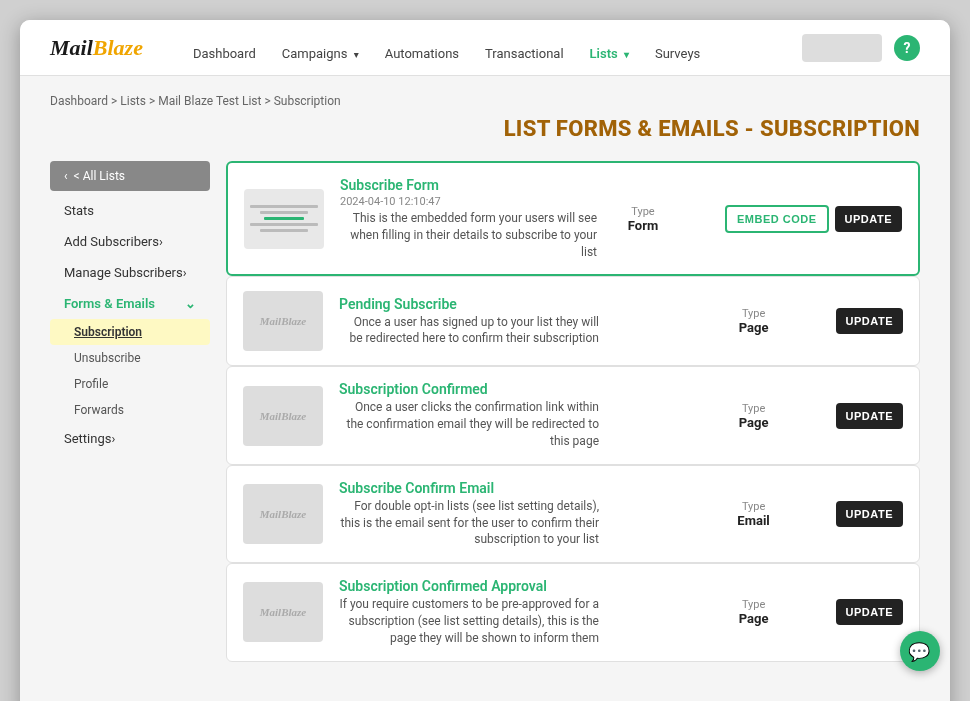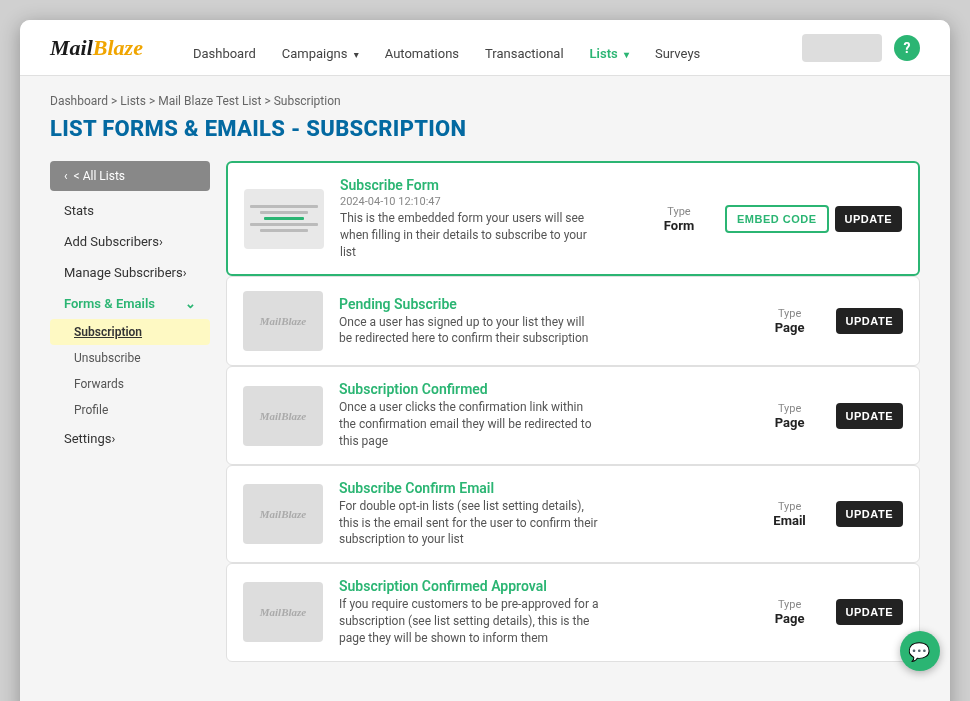--- a/index.html
+++ b/index.html
@@ -84,24 +84,25 @@
       padding: 18px 30px 30px;
     }
     .breadcrumb {
       font-size: 12px;
       color: #666;
       margin-bottom: 8px;
     }
     .page-title {
       font-size: 22px;
       font-weight: 800;
-      color: #0369a1;
+      color: #a16207;
       letter-spacing: 0.3px;
       margin-bottom: 20px;
       text-transform: uppercase;
+      text-align: right;
     }
     .content-row {
       display: flex;
       gap: 0;
     }
     
     .sidebar {
       width: 160px;
       flex-shrink: 0;
       margin-right: 16px;
@@ -217,39 +218,41 @@
       font-size: 11px;
       color: #888;
       margin-top: 2px;
     }
     .card-desc {
       font-size: 12px;
       color: #555;
       margin-top: 2px;
       line-height: 1.4;
       max-width: 260px;
+      text-align: right;
     }
     .card-type {
       text-align: center;
       min-width: 60px;
     }
     .card-type-label {
       font-size: 11px;
       color: #888;
     }
     .card-type-value {
       font-size: 13px;
       font-weight: 700;
       color: #222;
     }
     .card-actions {
       display: flex;
       gap: 6px;
       align-items: center;
       flex-shrink: 0;
+      margin-left: 36px;
     }
     .btn-embed {
       border: 2px solid #2bb573;
       background: transparent;
       color: #2bb573;
       font-size: 11px;
       font-weight: 700;
       padding: 6px 10px;
       border-radius: 4px;
       cursor: pointer;
@@ -325,22 +328,22 @@
         <div class="sidebar-item has-chevron">
           <span>Manage Subscribers</span>
           <span>›</span>
         </div>
         <div class="sidebar-item active-section">
           <span>Forms &amp; Emails</span>
           <span>⌄</span>
         </div>
         <div class="sidebar-subitem active">Subscription</div>
         <div class="sidebar-subitem">Unsubscribe</div>
+        <div class="sidebar-subitem">Profile</div>
         <div class="sidebar-subitem">Forwards</div>
-        <div class="sidebar-subitem">Profile</div>
         <div class="sidebar-item has-chevron">
           <span>Settings</span>
           <span>›</span>
         </div>
       </div>
 
       <div class="cards-area">
 
         <div class="card highlighted">
           <div class="card-thumb card-thumb-form">

